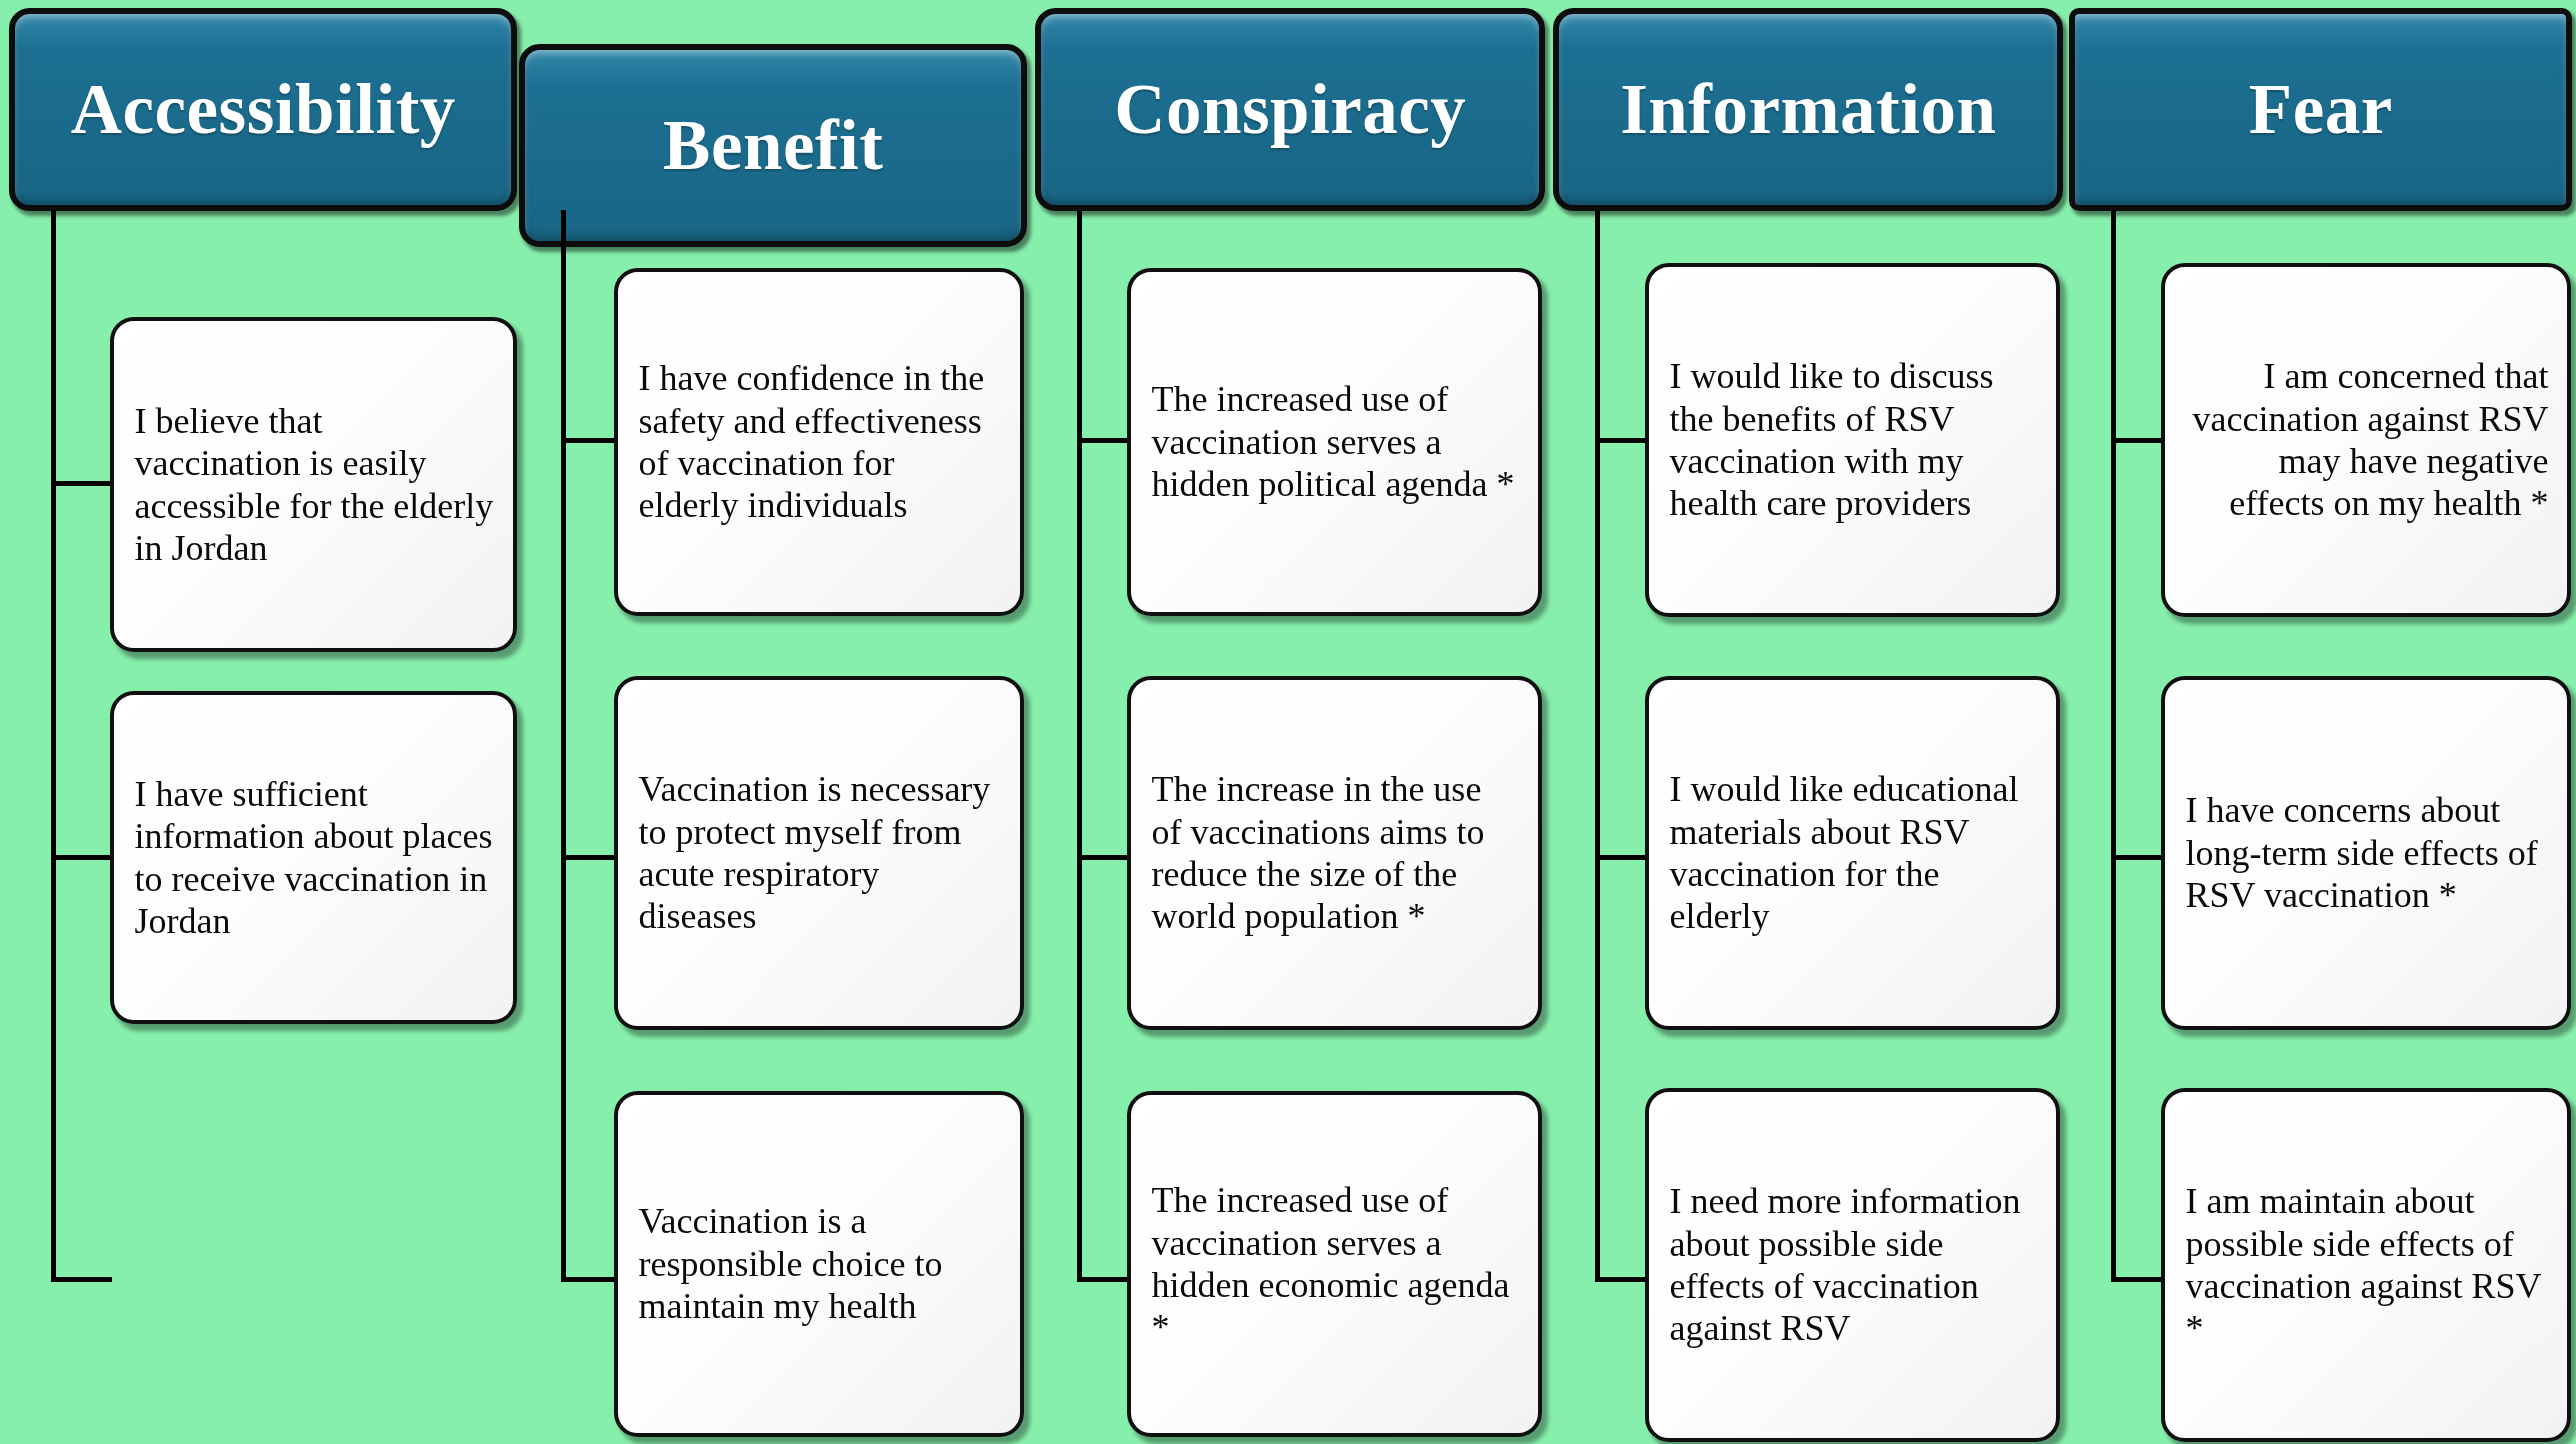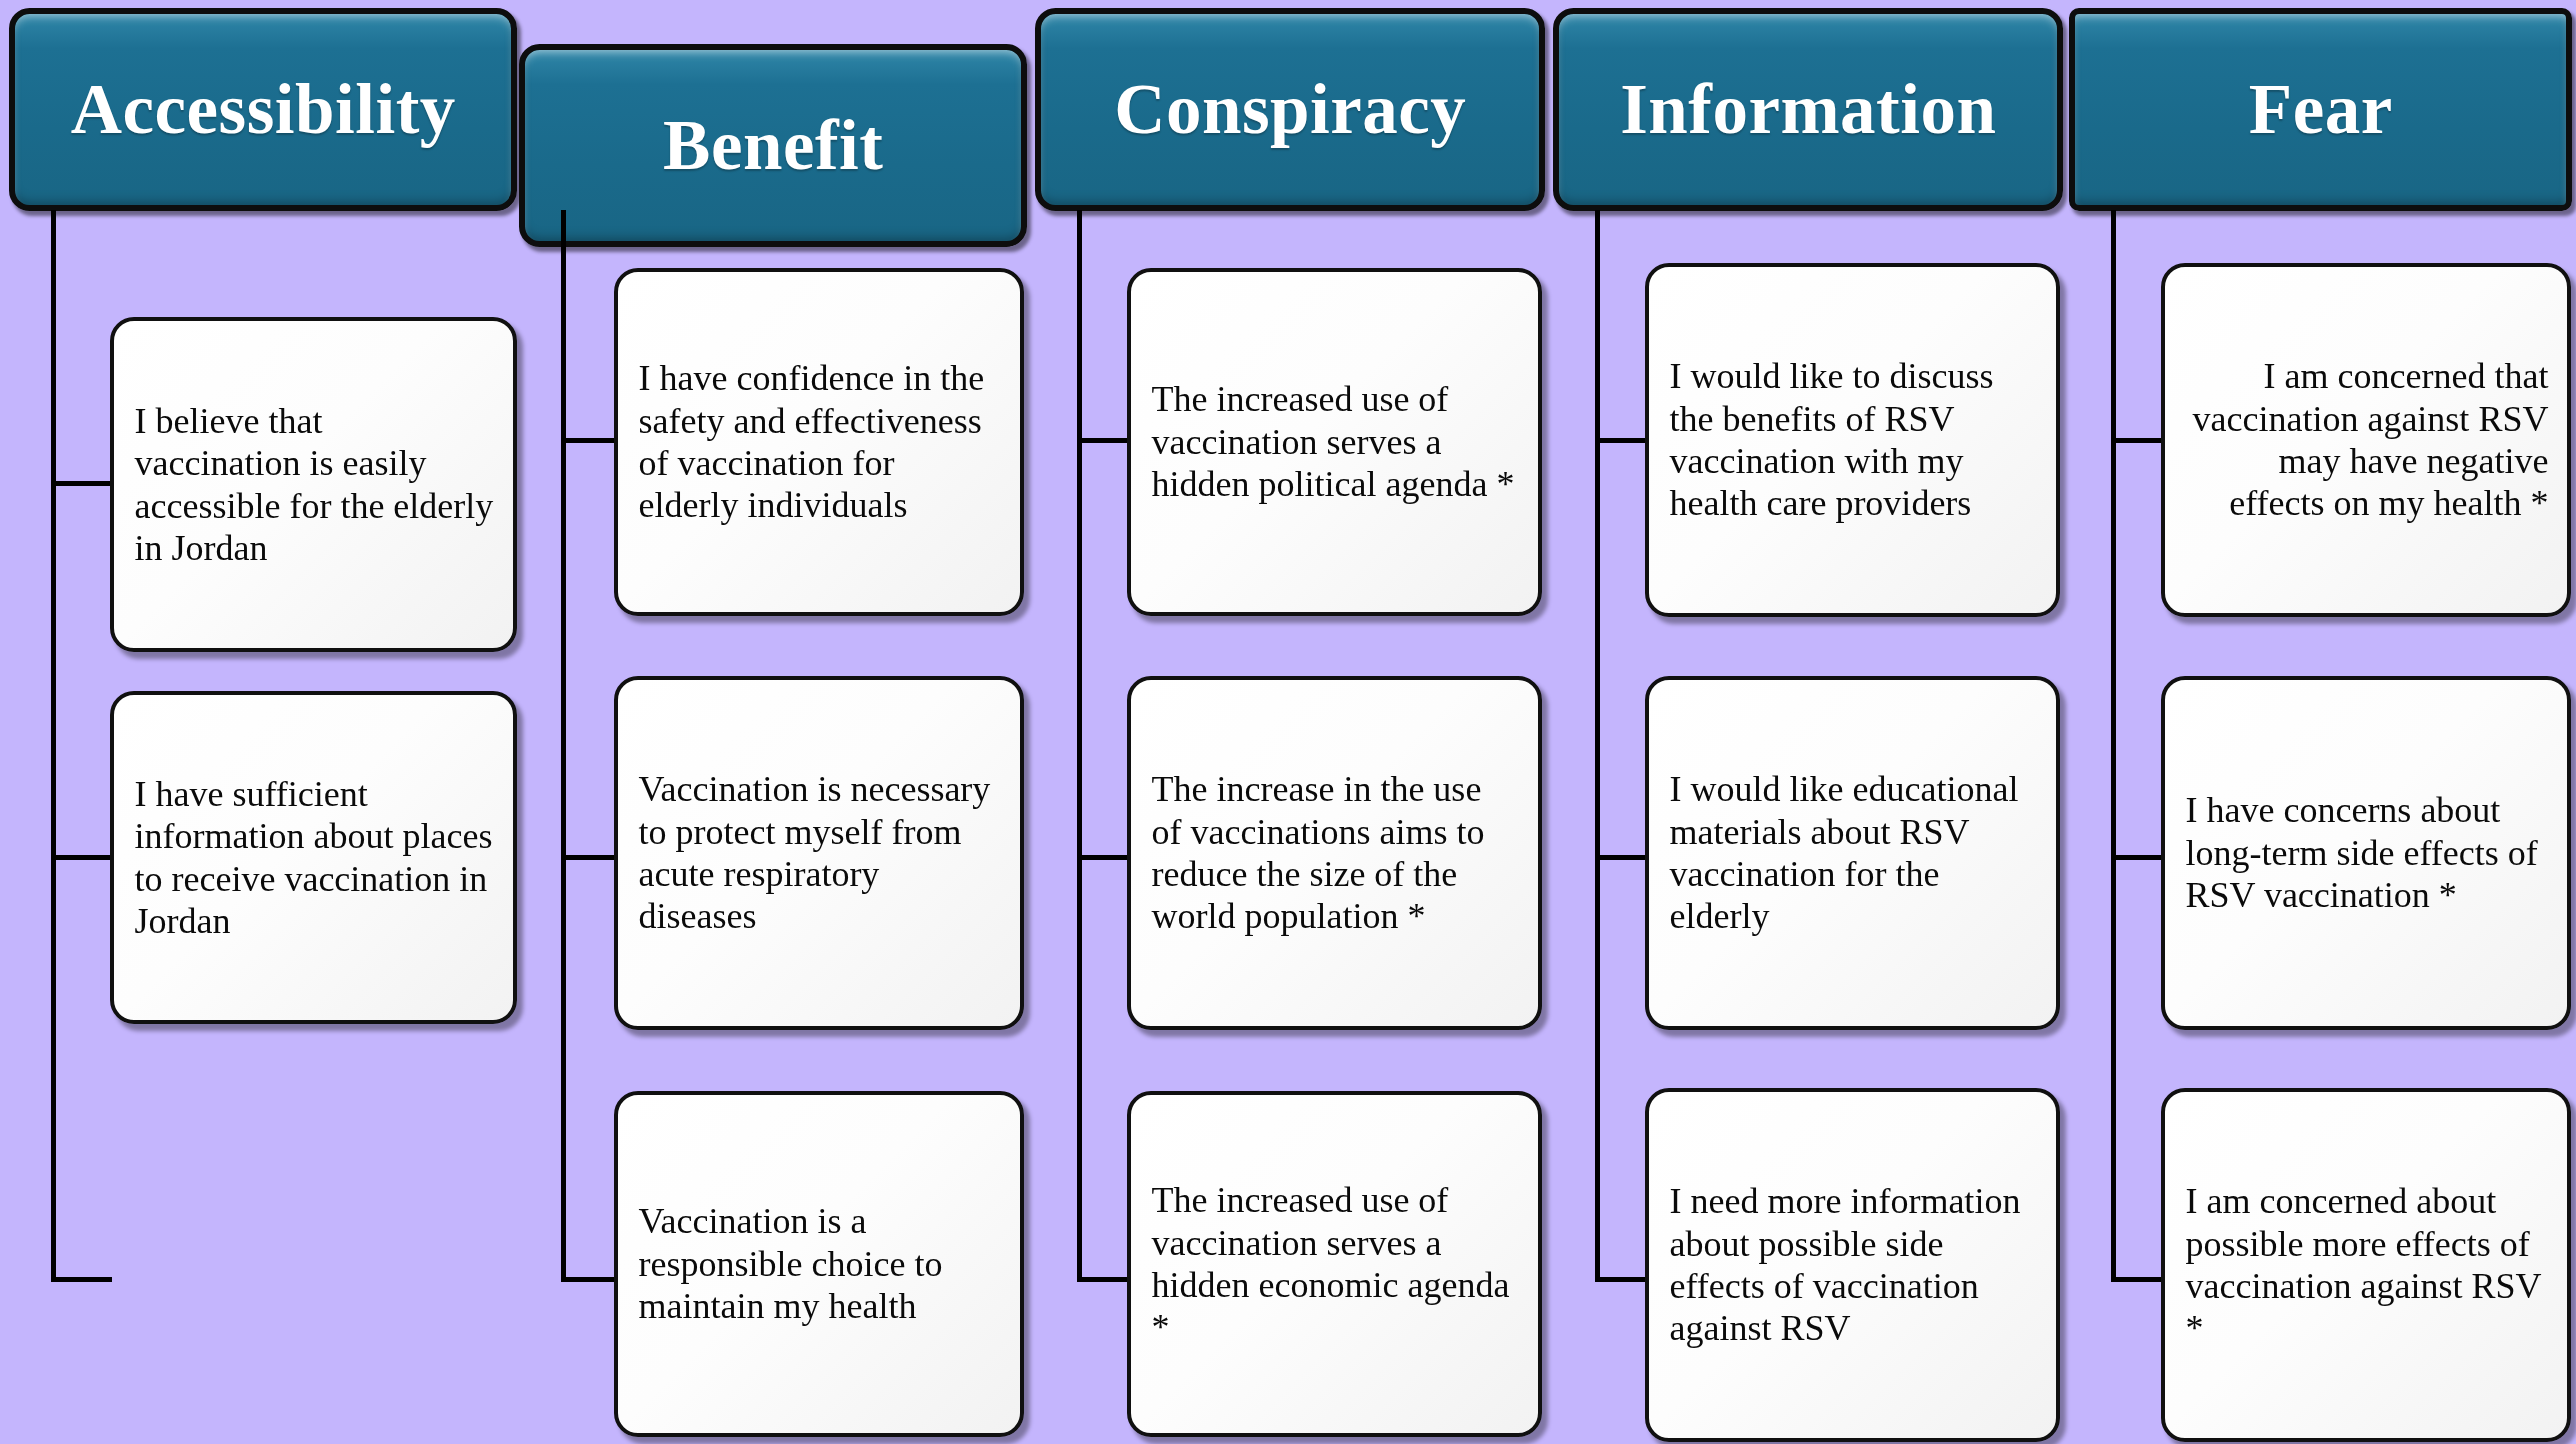--- a/index.html
+++ b/index.html
@@ -1,19 +1,19 @@
 <!DOCTYPE html>
 <html style="font-size:15px"><head>
 <meta charset="utf-8">
 <style>
   html,body{margin:0;padding:0;background:#ffffff;}
   body{width:2576px;height:1444px;overflow:hidden;
        font-family:"Liberation Serif", serif;}
 
-  #canvas{position:relative;width:2576px;height:1444px;background:#c4b5fd;}
+  #canvas{position:relative;width:2576px;height:1444px;background:#86efac;}
 
   .column{position:absolute;top:0;height:1444px;}
 
   
   .hdr{
     position:absolute;top:7.5px;left:9.3px;
     box-sizing:border-box;
     border:6.5px solid #0d0d0d;
     border-radius:20.5px;
     background:linear-gradient(180deg,#2f86a8 0%,#1d7093 18%,#1a6a8b 60%,#196685 100%);
@@ -142,18 +142,18 @@
     <div class="branch" style="left:51px;top:855px;width:51px;"></div>
     <div class="branch" style="left:51px;top:1277px;width:51px;"></div>
 
     <div class="item" style="left:101px;top:263px;width:410px;height:354px;text-align:right;">
       <span>I am concerned that vaccination against RSV may have negative effects on my health *</span>
     </div>
     <div class="item" style="left:101px;top:676px;width:410px;height:354px;">
       <span>I have concerns about long-term side effects of RSV vaccination *</span>
     </div>
     <div class="item" style="left:101px;top:1088px;width:410px;height:354px;">
-      <span>I am concerned about possible more effects of vaccination against RSV *</span>
+      <span>I am maintain about possible side effects of vaccination against RSV *</span>
     </div>
   </div>
 
 </div>
 
 
 </body></html>

